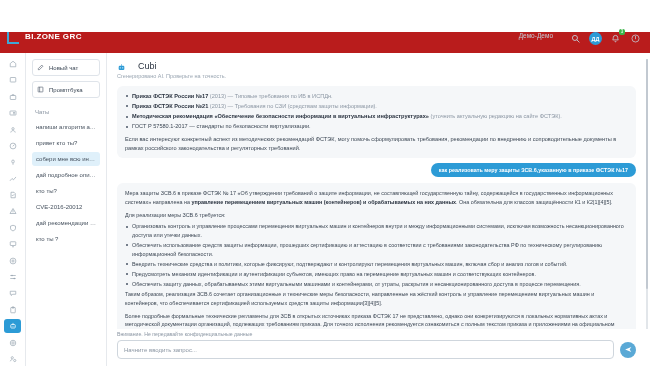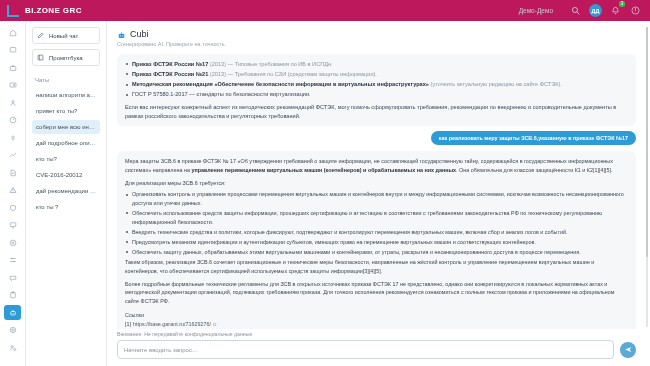--- a/index.html
+++ b/index.html
@@ -8,24 +8,25 @@
     font-family: "Liberation Sans", sans-serif;
     background: #ffffff;
     font-size: 11px;
     color: #333;
   }
   .app { position:relative; width:650px; height:366px; display:flex; flex-direction:column; }
 
   
   .topbar {
     height: 21px;
-    background: #be185d;
-    display:flex; align-items:center;
+    background: #b91c1c;
+    display:flex; 
     padding: 0 8px 0 7px;
     flex: 0 0 21px;
+    margin-top: 32px;
   }
   .logo-mark {
     width: 12px; height: 12px;
     border-left: 2px solid #3ea6d6;
     border-bottom: 2px solid #3ea6d6;
     margin-right: 6px;
   }
   .logo-text {
     color:#ffffff; font-size:8px; font-weight:bold; letter-spacing:.4px;
   }
@@ -94,21 +95,21 @@
     margin-bottom: 2px;
   }
   .chat-item.selected { background:#dff0fa; }
 
   
   .main { flex:1; display:flex; flex-direction:column; background:#fff; min-width:0; position:relative; }
   .scrollarea {
     flex:1; overflow:hidden; position:relative;
     padding: 8px 14px 0 10px;
   }
-  .bot-head { display:flex; align-items:center; gap:4px; }
+  .bot-head { display:flex; align-items:center; gap:12px; }
   .bot-ico { width:9px; height:9px; color:#2c9bd6; }
   .bot-name { font-size:9px; color:#2a3340; }
   .bot-sub { font-size:5.5px; color:#9aa6b2; margin: 2px 0 7px 0; }
 
   .msg {
     background:#f5f7f9; border-radius:6px;
     padding: 6px 8px;
     font-size:5.6px; line-height:1.55; color:#3c4754;
   }
   .msg ul { list-style:none; margin:0; padding:0; }

